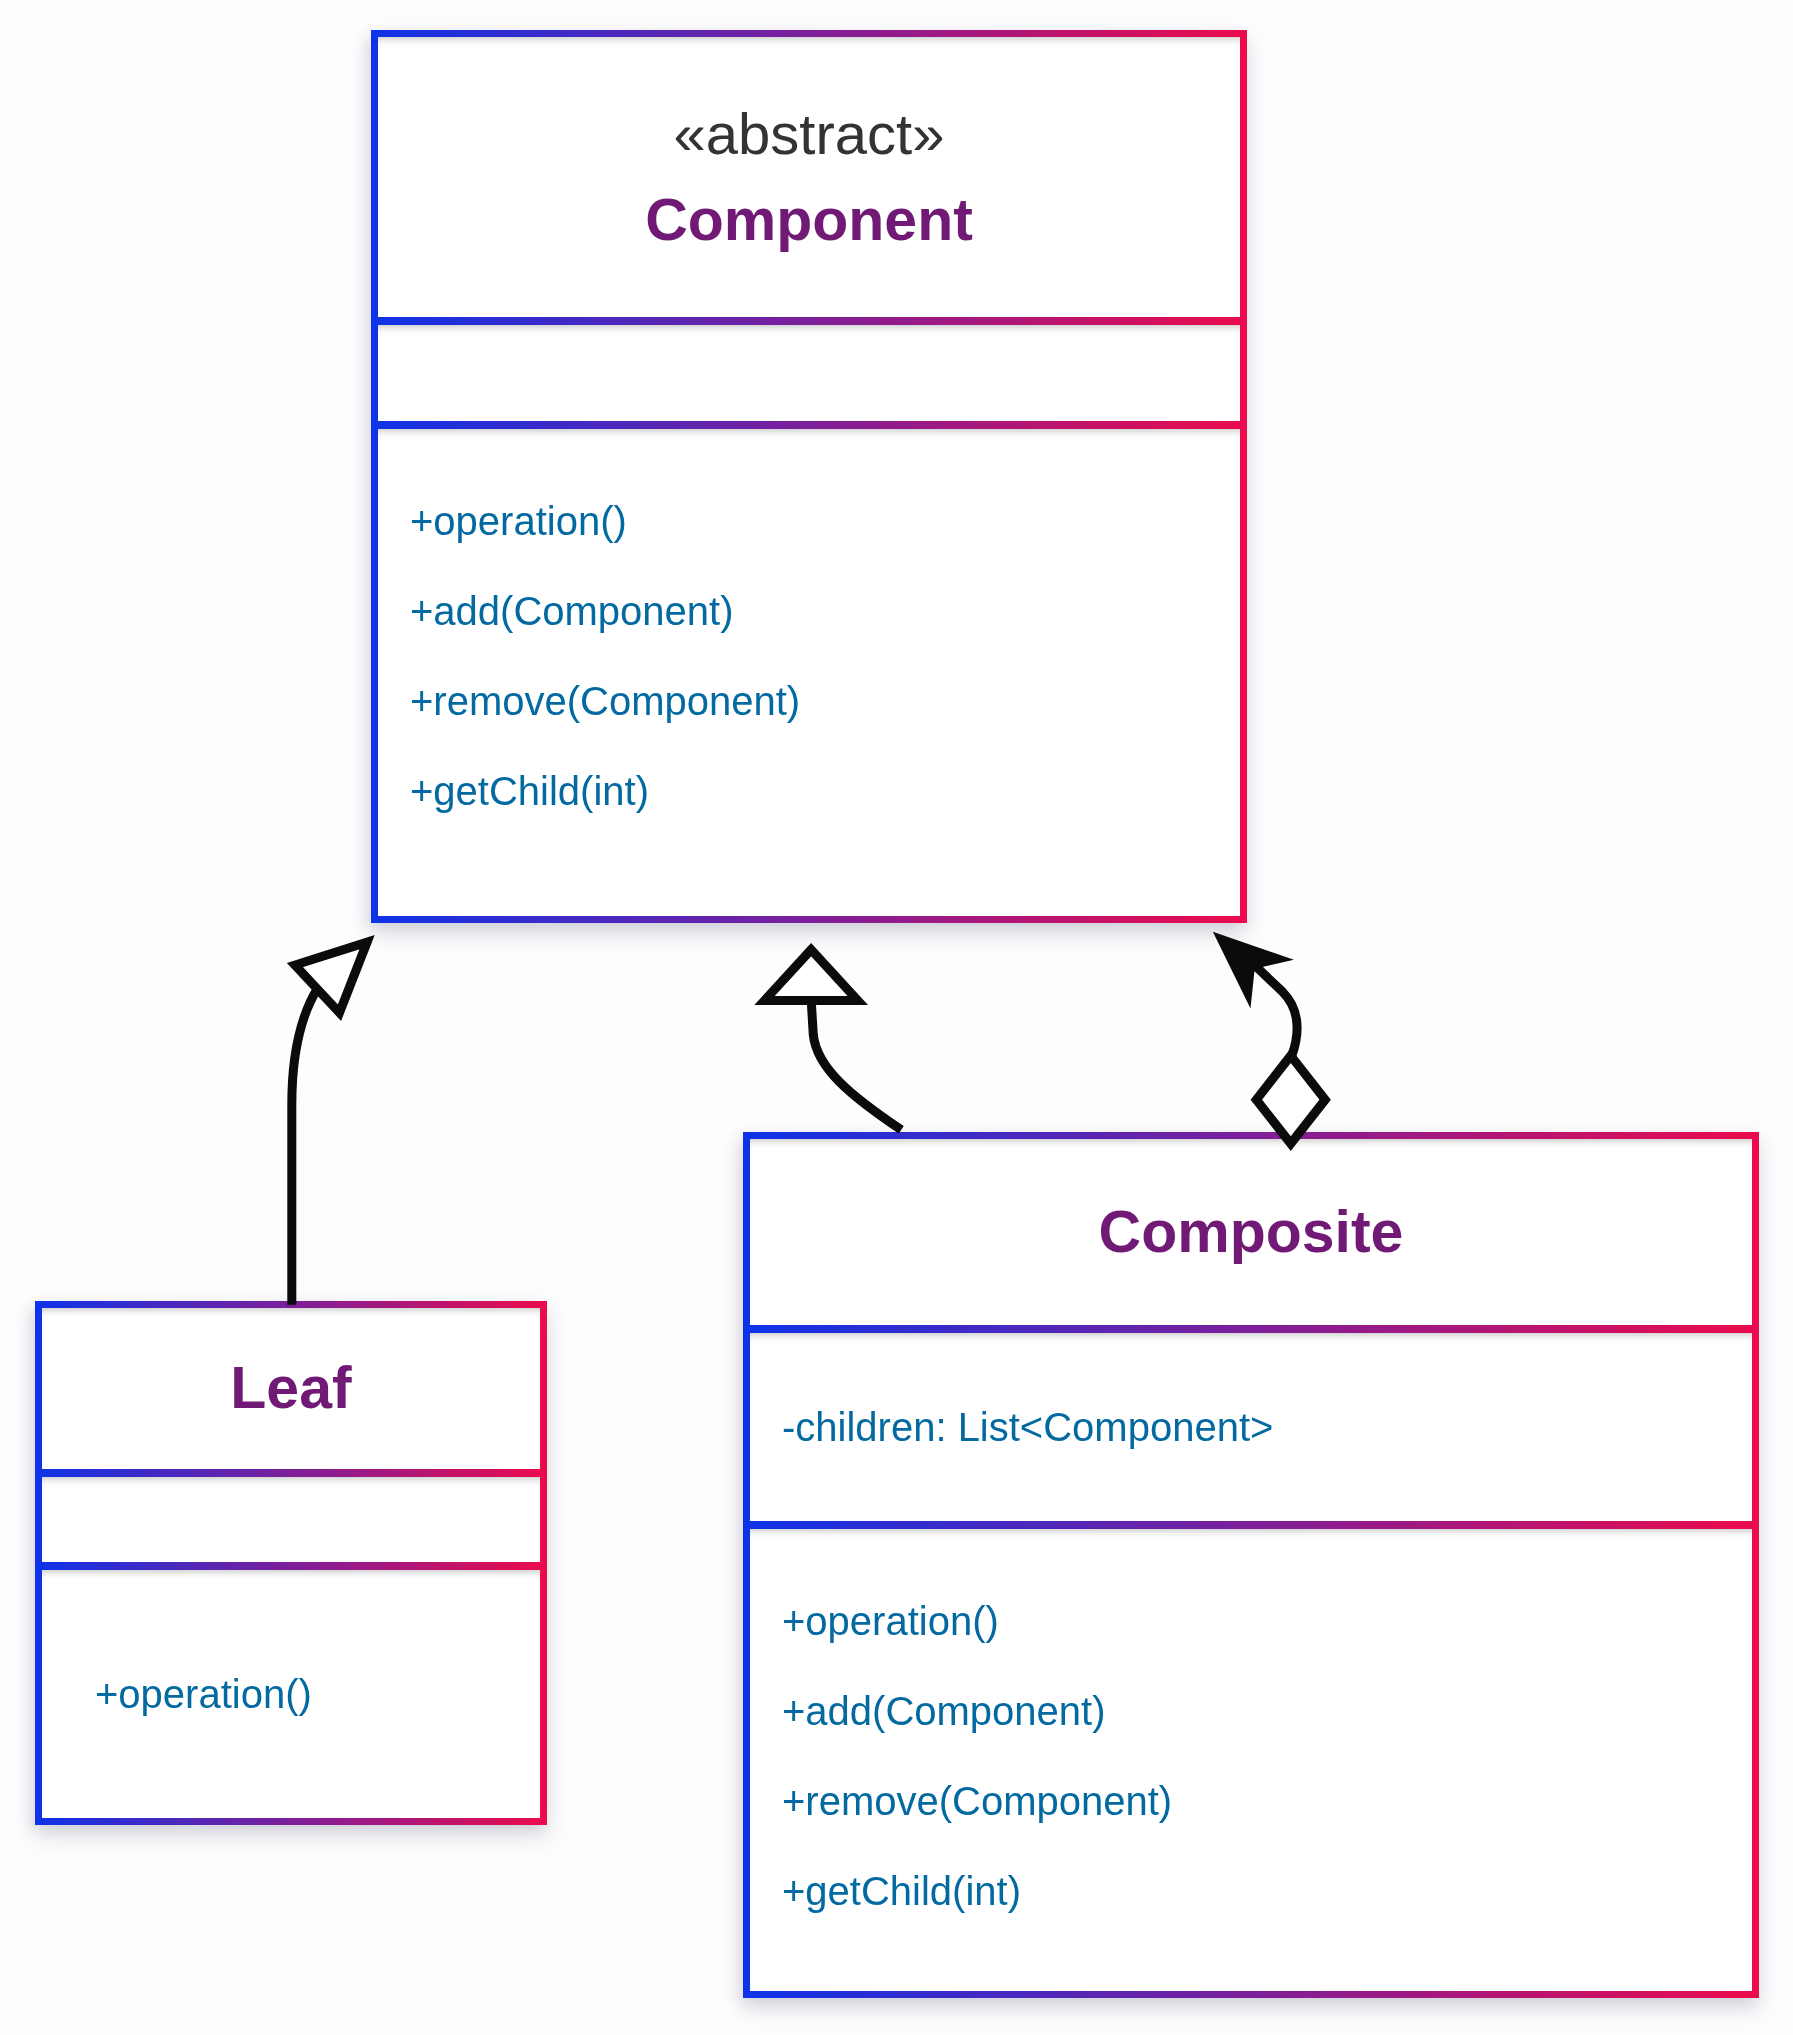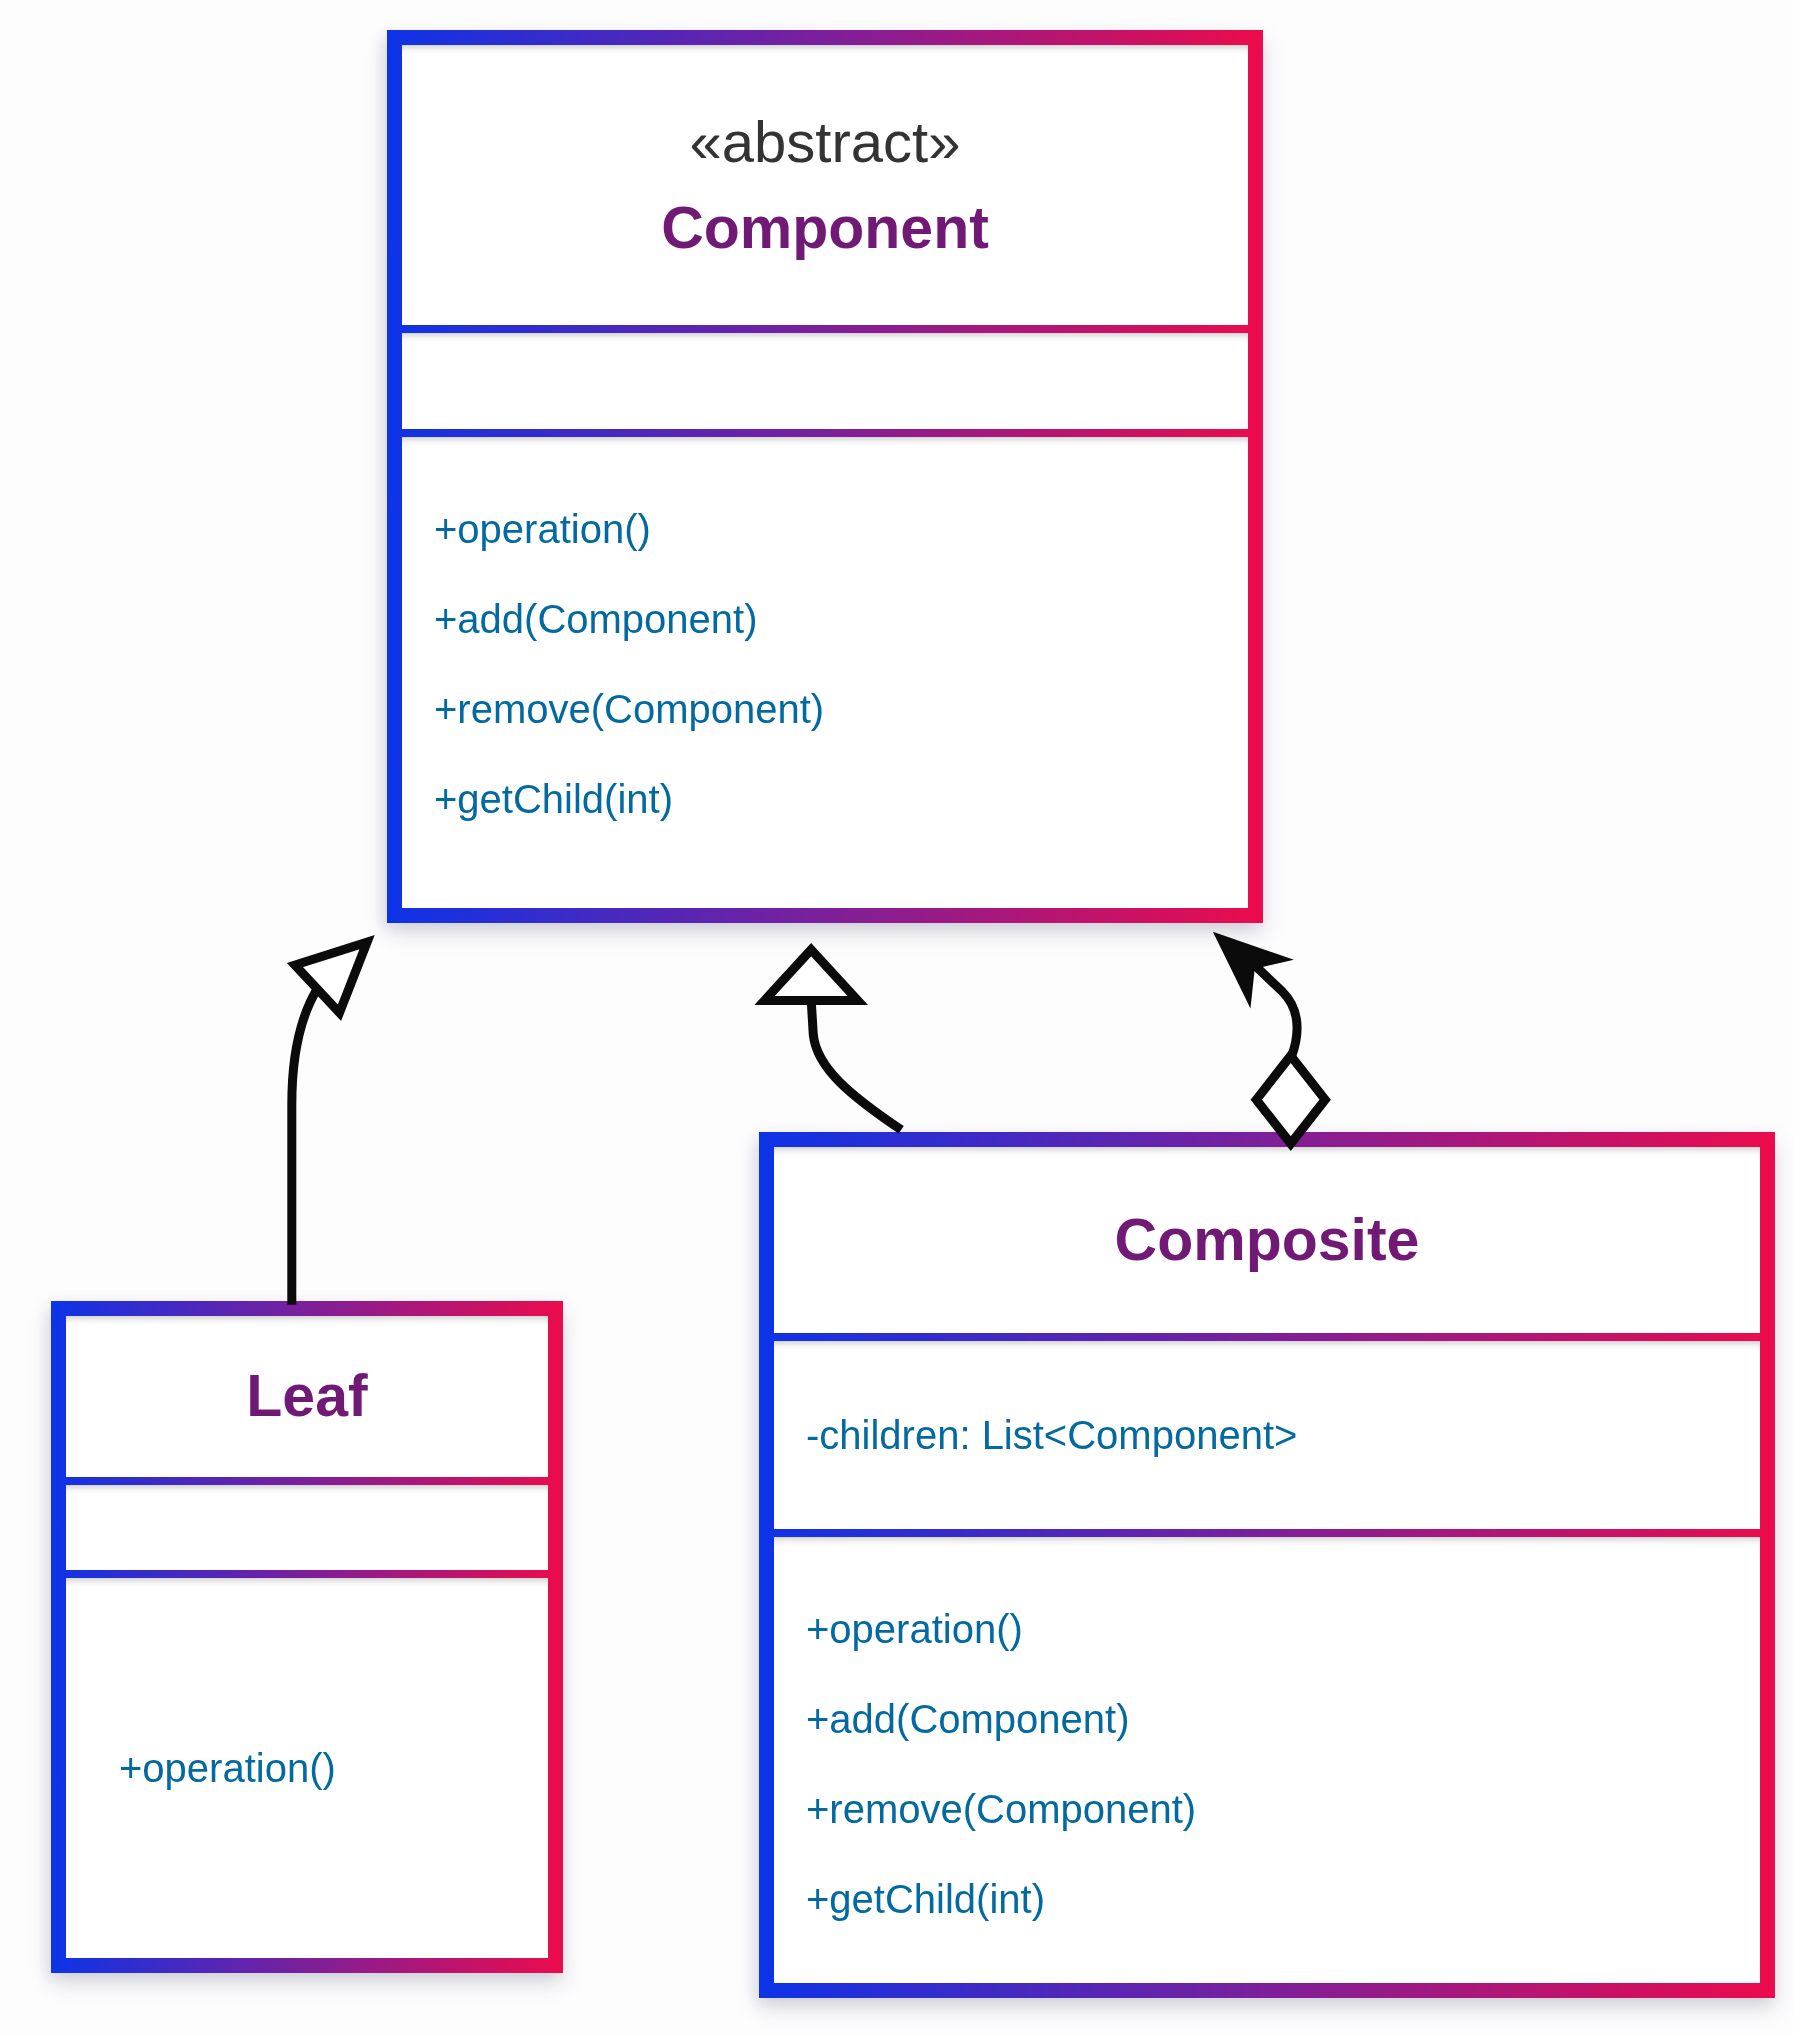--- a/index.html
+++ b/index.html
@@ -12,26 +12,25 @@
     position: relative;
     width: 1794px;
     height: 2035px;
     background: #fdfdfe;
     overflow: hidden;
   }
   .uml-box {
     position: absolute;
     display: flex;
     flex-direction: column;
-    padding: 15px;
+    padding: 7px;
     gap: 8px;
     background: linear-gradient(90deg, var(--grad-start), var(--grad-end));
     box-shadow: 0 9.5px 20px rgba(55, 55, 95, 0.18), -5.3px 5.3px 12.7px rgba(55, 55, 95, 0.08);
     box-sizing: border-box;
-    margin-left: 16px;
   }
   .compartment {
     background: #ffffff;
     box-shadow: inset 0 7.4px 8.5px -6.4px rgba(0, 0, 0, 0.28);
     box-sizing: border-box;
     display: flex;
     flex-direction: column;
     justify-content: center;
   }
   .cmp-header { align-items: center; text-align: center; }
@@ -59,21 +58,21 @@
   }
   .attr-list { padding-left: 32px; }
 
   
   #box-component { left: 371px; top: 30px; width: 876px; height: 893px; }
   #box-component .cmp-header { flex: 0 0 280px; }
   #box-component .cmp-attrs  { flex: 0 0 96px; }
   #box-component .cmp-methods { flex: 1 1 auto; }
 
   
-  #box-leaf { left: 35px; top: 1301px; width: 512px; height: 672px; }
+  #box-leaf { left: 35px; top: 1301px; width: 512px; height: 524px; }
   #box-leaf .cmp-header { flex: 0 0 161px; }
   #box-leaf .cmp-attrs  { flex: 0 0 85px; }
   #box-leaf .cmp-methods { flex: 1 1 auto; padding-top: 0; padding-left: 53px; justify-content: center; }
 
   
   #box-composite { left: 743px; top: 1132px; width: 1016px; height: 866px; }
   #box-composite .cmp-header { flex: 0 0 186px; }
   #box-composite .cmp-attrs  { flex: 0 0 188px; }
   #box-composite .cmp-methods { flex: 1 1 auto; }
 

